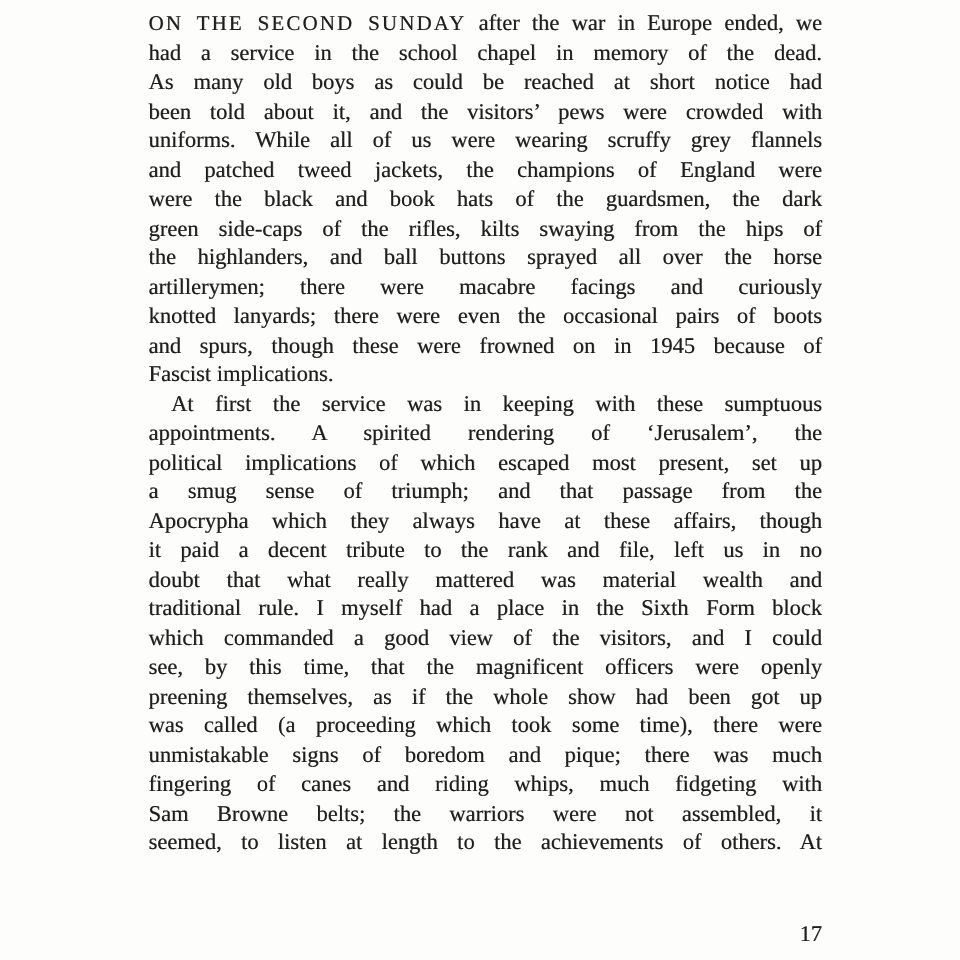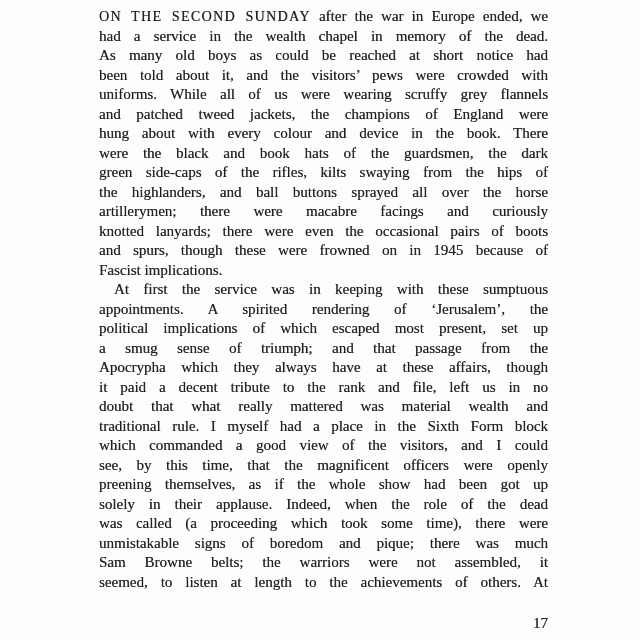--- a/index.html
+++ b/index.html
@@ -58,47 +58,46 @@
     text-shadow: 0.3px 0 0 rgba(30,30,30,0.6);
   }
 </style>
 </head>
 <body>
 
 <div class="book-page">
   <div class="text-block">
       <div class="paragraph">
         <div class="line justified"><span class="lead-caps">ON THE SECOND SUNDAY</span> after the war in Europe ended, we</div>
-        <div class="line justified">had a service in the wealth chapel in memory of the dead.</div>
+        <div class="line justified">had a service in the school chapel in memory of the dead.</div>
         <div class="line justified">As many old boys as could be reached at short notice had</div>
         <div class="line justified">been told about it, and the visitors’ pews were crowded with</div>
         <div class="line justified">uniforms. While all of us were wearing scruffy grey flannels</div>
         <div class="line justified">and patched tweed jackets, the champions of England were</div>
-        <div class="line justified">hung about with every colour and device in the book. There</div>
         <div class="line justified">were the black and book hats of the guardsmen, the dark</div>
         <div class="line justified">green side-caps of the rifles, kilts swaying from the hips of</div>
         <div class="line justified">the highlanders, and ball buttons sprayed all over the horse</div>
         <div class="line justified">artillerymen; there were macabre facings and curiously</div>
         <div class="line justified">knotted lanyards; there were even the occasional pairs of boots</div>
         <div class="line justified">and spurs, though these were frowned on in 1945 because of</div>
         <div class="line">Fascist implications.</div>
       </div>
       <div class="paragraph">
         <div class="line justified indented">At first the service was in keeping with these sumptuous</div>
         <div class="line justified">appointments. A spirited rendering of ‘Jerusalem’, the</div>
         <div class="line justified">political implications of which escaped most present, set up</div>
         <div class="line justified">a smug sense of triumph; and that passage from the</div>
         <div class="line justified">Apocrypha which they always have at these affairs, though</div>
         <div class="line justified">it paid a decent tribute to the rank and file, left us in no</div>
         <div class="line justified">doubt that what really mattered was material wealth and</div>
         <div class="line justified">traditional rule. I myself had a place in the Sixth Form block</div>
         <div class="line justified">which commanded a good view of the visitors, and I could</div>
         <div class="line justified">see, by this time, that the magnificent officers were openly</div>
         <div class="line justified">preening themselves, as if the whole show had been got up</div>
-        <div class="line justified">solely in their applause. Indeed, when the role of the dead</div>
         <div class="line justified">was called (a proceeding which took some time), there were</div>
         <div class="line justified">unmistakable signs of boredom and pique; there was much</div>
+        <div class="line justified">fingering of canes and riding whips, much fidgeting with</div>
         <div class="line justified">Sam Browne belts; the warriors were not assembled, it</div>
         <div class="line justified">seemed, to listen at length to the achievements of others. At</div>
       </div>
     </div>
   <div class="page-number">17</div>
 </div>
 
 </body></html>

